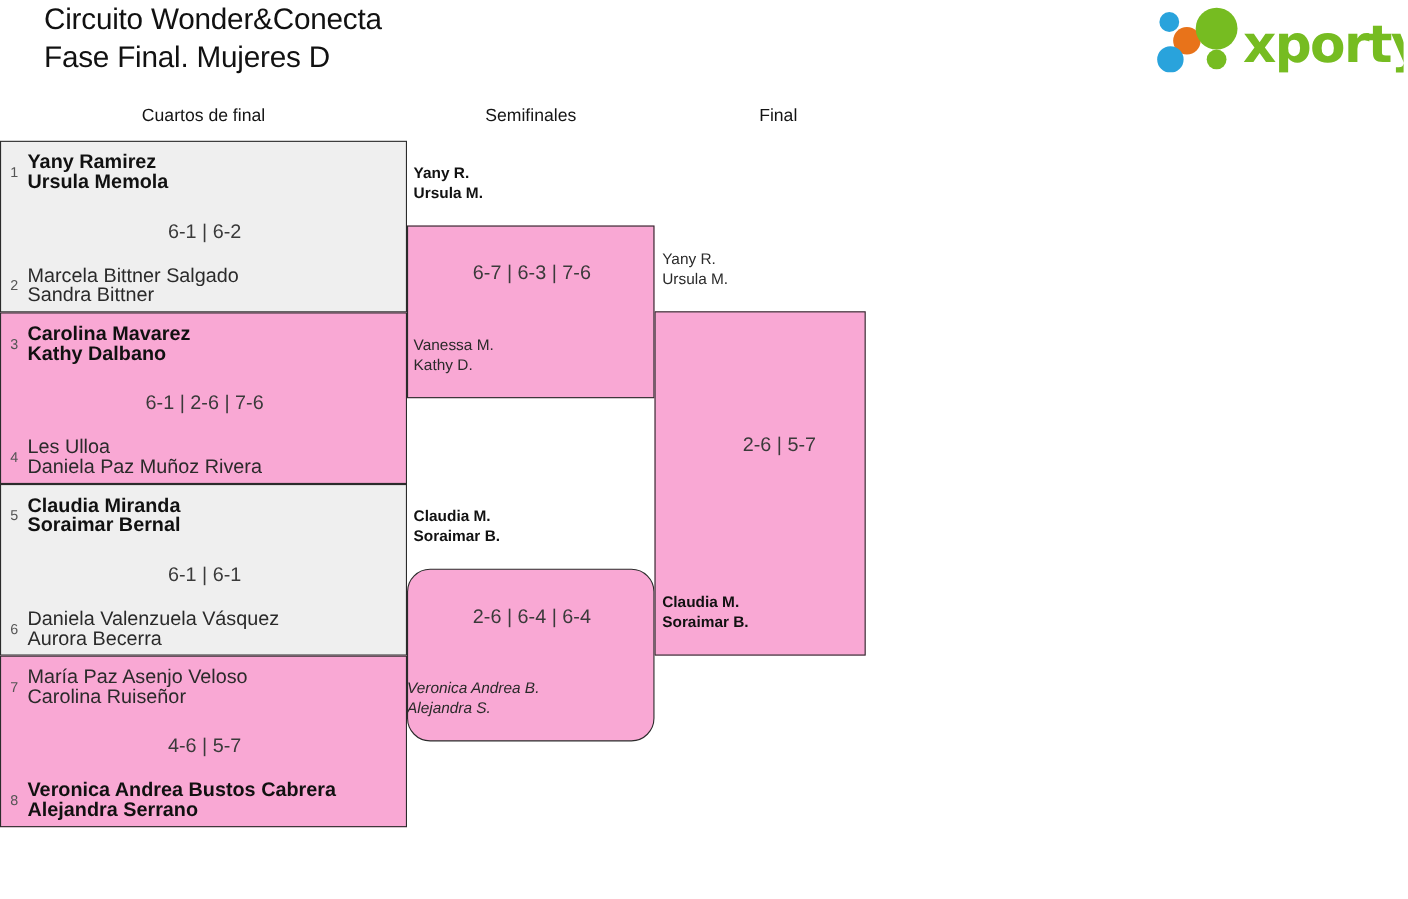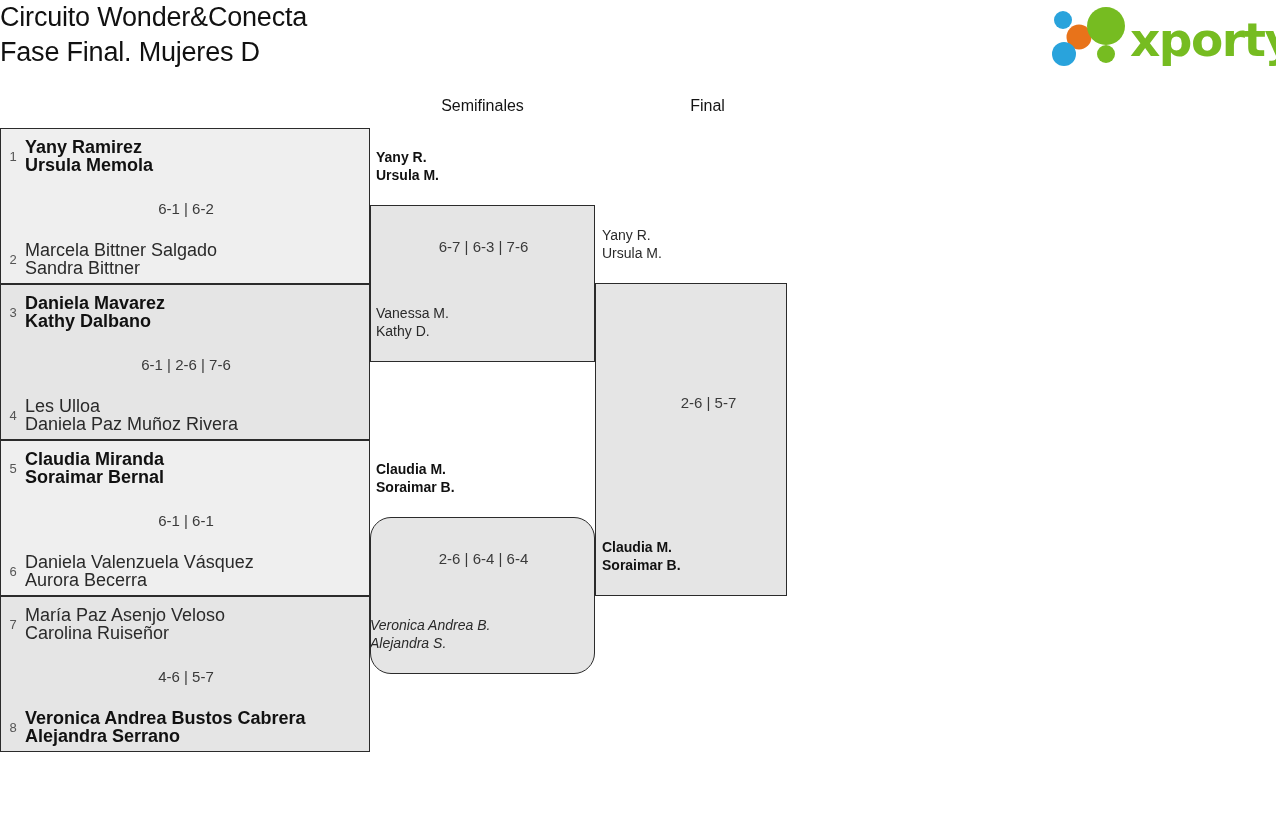--- a/index.html
+++ b/index.html
@@ -21,21 +21,21 @@
     position: absolute;
     left: 0px;
     top: 0px;
     width: 760px;
     font-size: 27px;
     font-weight: 400;
     line-height: 35px;
     color: #111111;
     letter-spacing: -0.2px;
   }
-  .header-title .line { display: block; white-space: nowrap; }
+  .header-title .line { display: block; white-space: nowrap; margin-left: 40px; }
 
   
   .logo {
     position: absolute;
     left: 1048px;
     top: 6px;
     width: 228px;
     height: 60px;
   }
   .logo svg { display: block; }
@@ -52,21 +52,21 @@
   .rh-qf   { left: 0px;   top: 97px; width: 370px; }
   .rh-sf   { left: 370px; top: 97px; width: 225px; }
   .rh-f    { left: 595px; top: 97px; width: 225px; }
 
   
   .match-box {
     position: absolute;
     border: 1px solid #2b2b2b;
   }
   .match-box.shaded { background: #efefef; }
-  .match-box.plain  { background: #e5e5e5; }
+  .match-box.plain  { background: #f9a8d4; }
 
   
   .entry {
     position: absolute;
     left: 0;
     width: 100%;
     display: flex;
     align-items: center;
   }
   .seed {
@@ -83,21 +83,21 @@
     line-height: 18px;
     color: #2a2a2a;
   }
   .names.winner { font-weight: 700; color: #111111; }
   .names .nm { display: block; white-space: nowrap; }
 
   
   .score {
     position: absolute;
     text-align: center;
-    font-size: 15px;
+    font-size: 18px;
     color: #3a3a3a;
     white-space: nowrap;
   }
 
   
   .advancer {
     position: absolute;
     font-size: 14px;
     line-height: 18px;
     color: #2a2a2a;
@@ -122,20 +122,21 @@
       <circle cx="15" cy="14" r="9" fill="#29a3dc"></circle>
       <circle cx="31" cy="31" r="12.5" fill="#e8731a"></circle>
       <circle cx="16" cy="48" r="12" fill="#29a3dc"></circle>
       <circle cx="58" cy="20" r="19" fill="#76bc21"></circle>
       <circle cx="58" cy="48" r="9" fill="#76bc21"></circle>
 
       <text x="82" y="50" font-family="DejaVu Sans, sans-serif" font-size="47" font-weight="700" fill="#76bc21" letter-spacing="-1.5">xporty</text>
     </svg>
   </div>
 
+  <div class="round-header rh-qf">Cuartos de final</div>
   <div class="round-header rh-sf">Semifinales</div>
   <div class="round-header rh-f">Final</div>
 
   <div class="match-box shaded" style="left:0px; top:128px; width:370px; height:156px;">
     <div class="entry" style="top:9px;">
       <span class="seed">1</span>
       <span class="names winner">
         <span class="nm">Yany Ramirez</span>
         <span class="nm">Ursula Memola</span>
       </span>
@@ -147,21 +148,21 @@
         <span class="nm">Marcela Bittner Salgado</span>
         <span class="nm">Sandra Bittner</span>
       </span>
     </div>
   </div>
 
   <div class="match-box plain" style="left:0px; top:284px; width:370px; height:156px;">
     <div class="entry" style="top:9px;">
       <span class="seed">3</span>
       <span class="names winner">
-        <span class="nm">Daniela Mavarez</span>
+        <span class="nm">Carolina Mavarez</span>
         <span class="nm">Kathy Dalbano</span>
       </span>
     </div>
     <div class="score" style="left:24px; top:71px; width:322px;">6-1 | 2-6 | 7-6</div>
     <div class="entry" style="top:112px;">
       <span class="seed">4</span>
       <span class="names">
         <span class="nm">Les Ulloa</span>
         <span class="nm">Daniela Paz Muñoz Rivera</span>
       </span>

